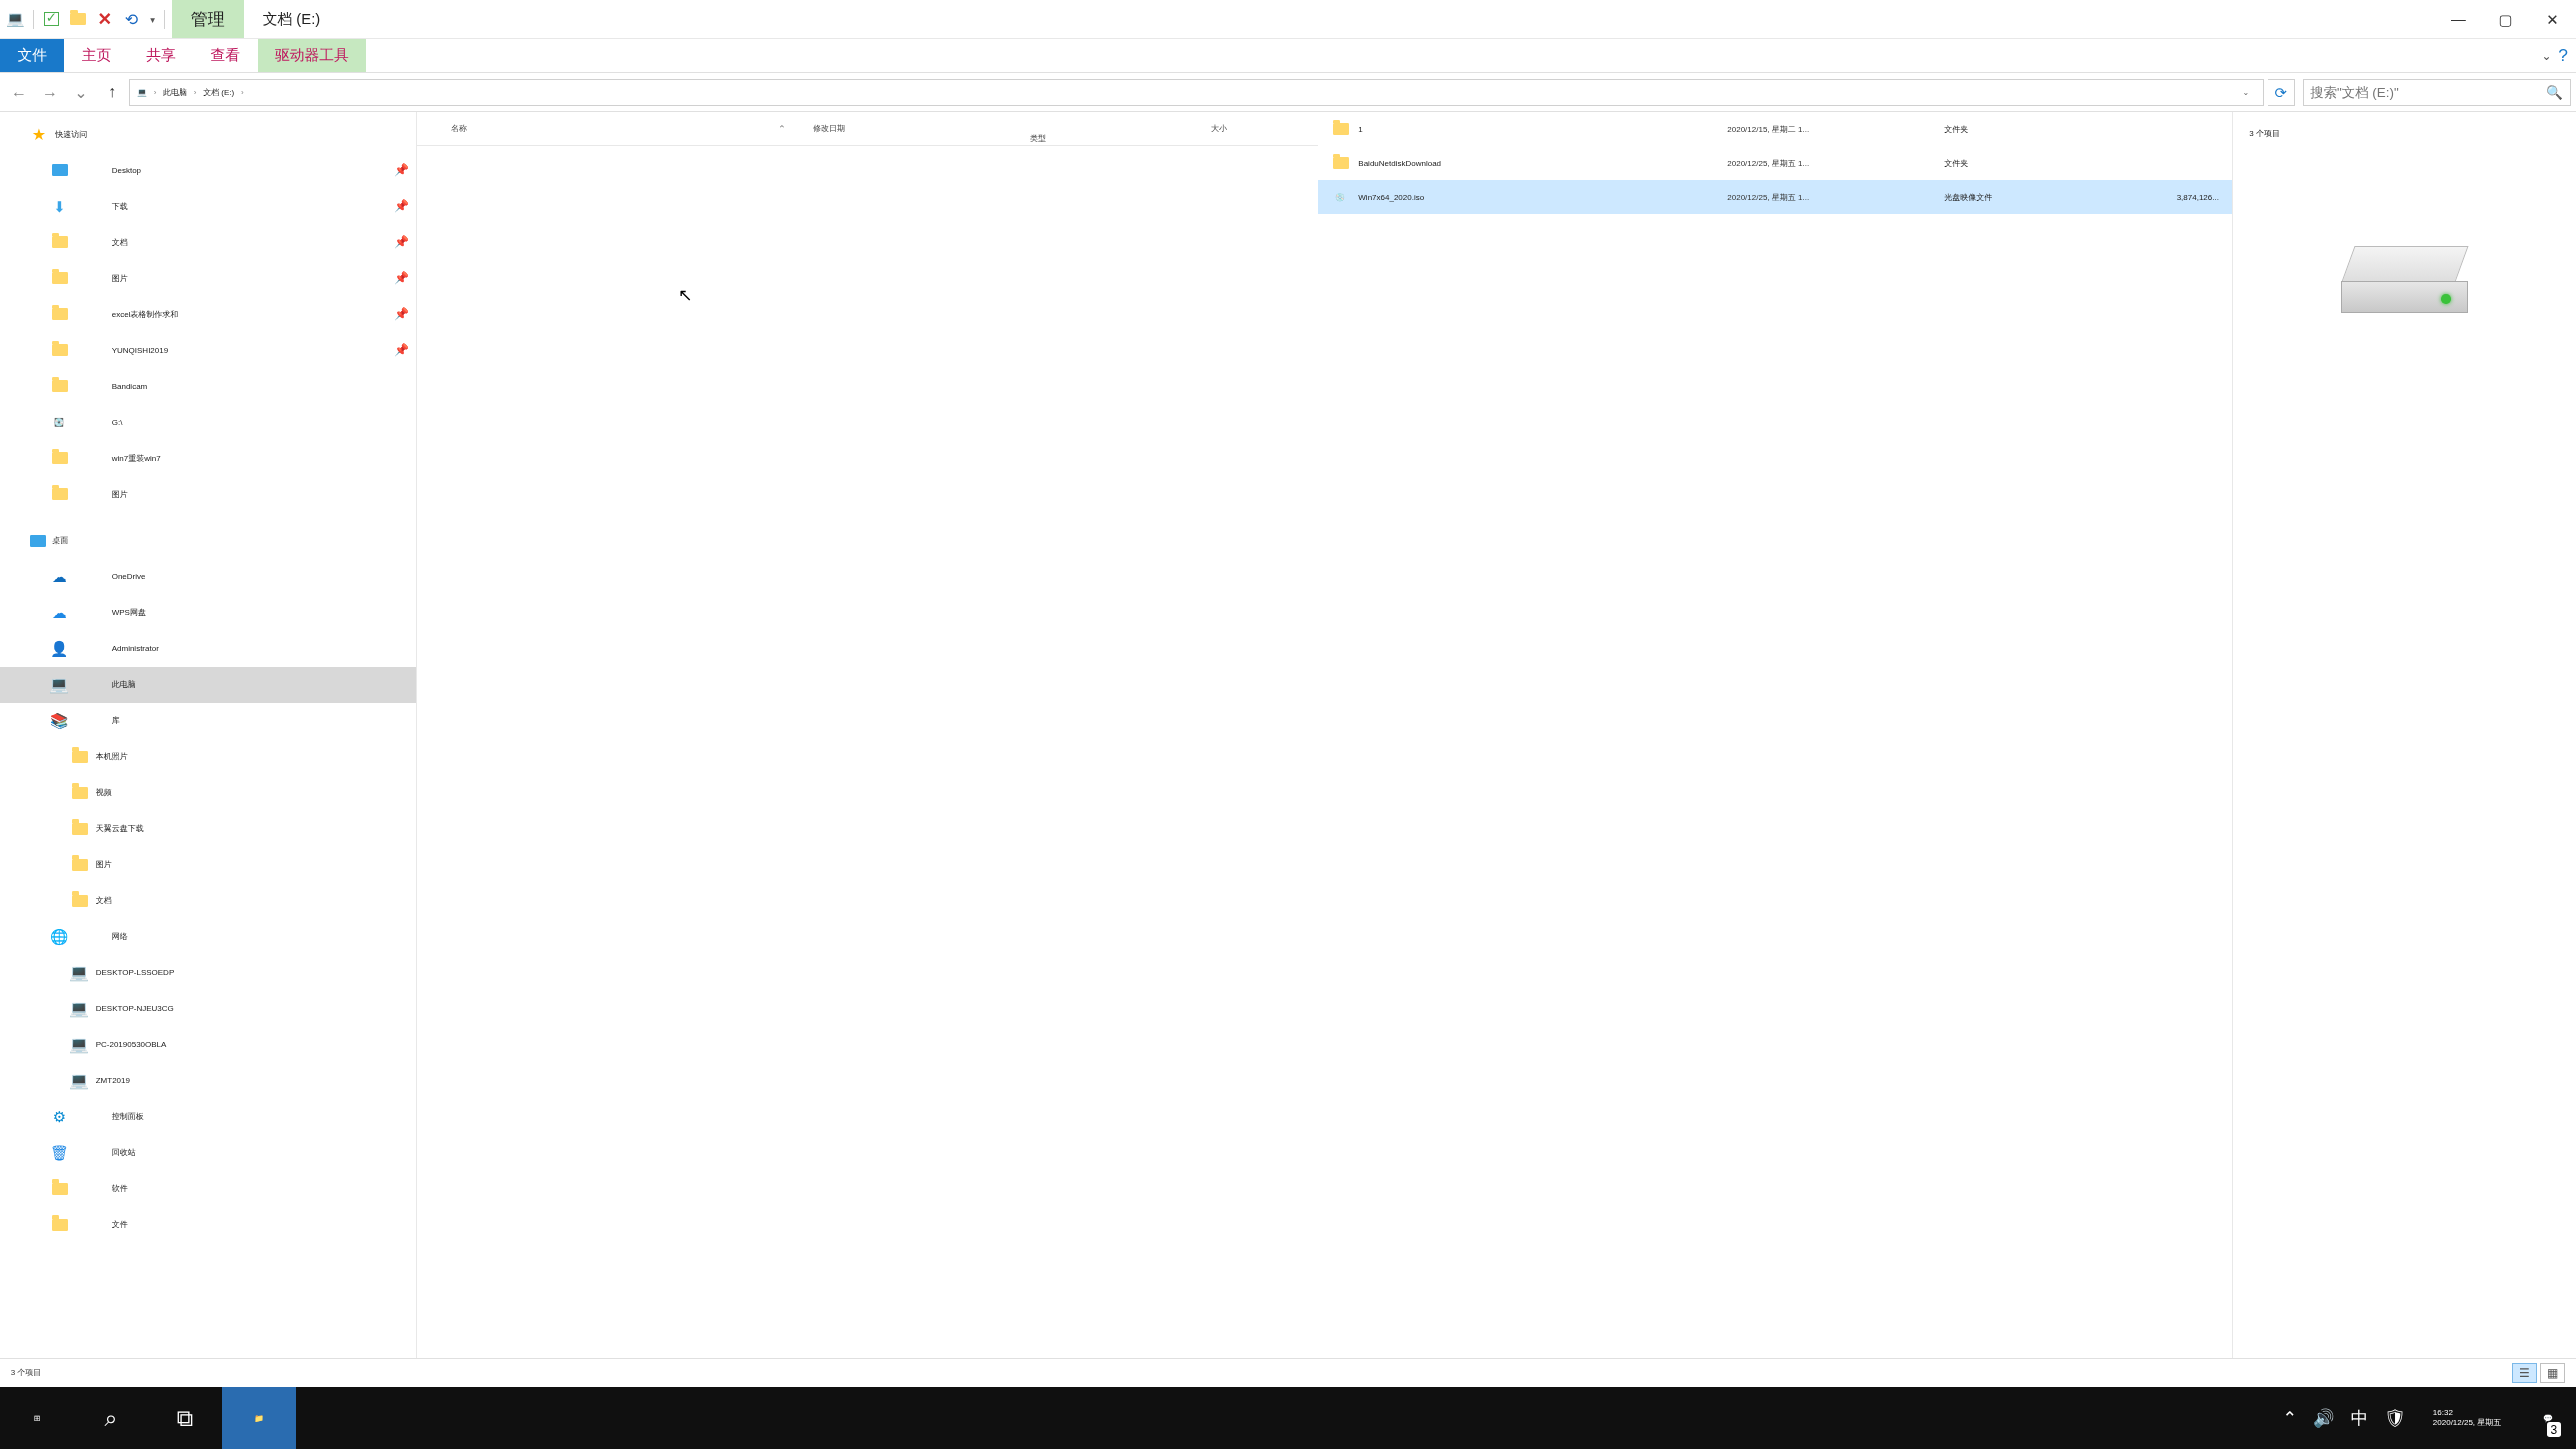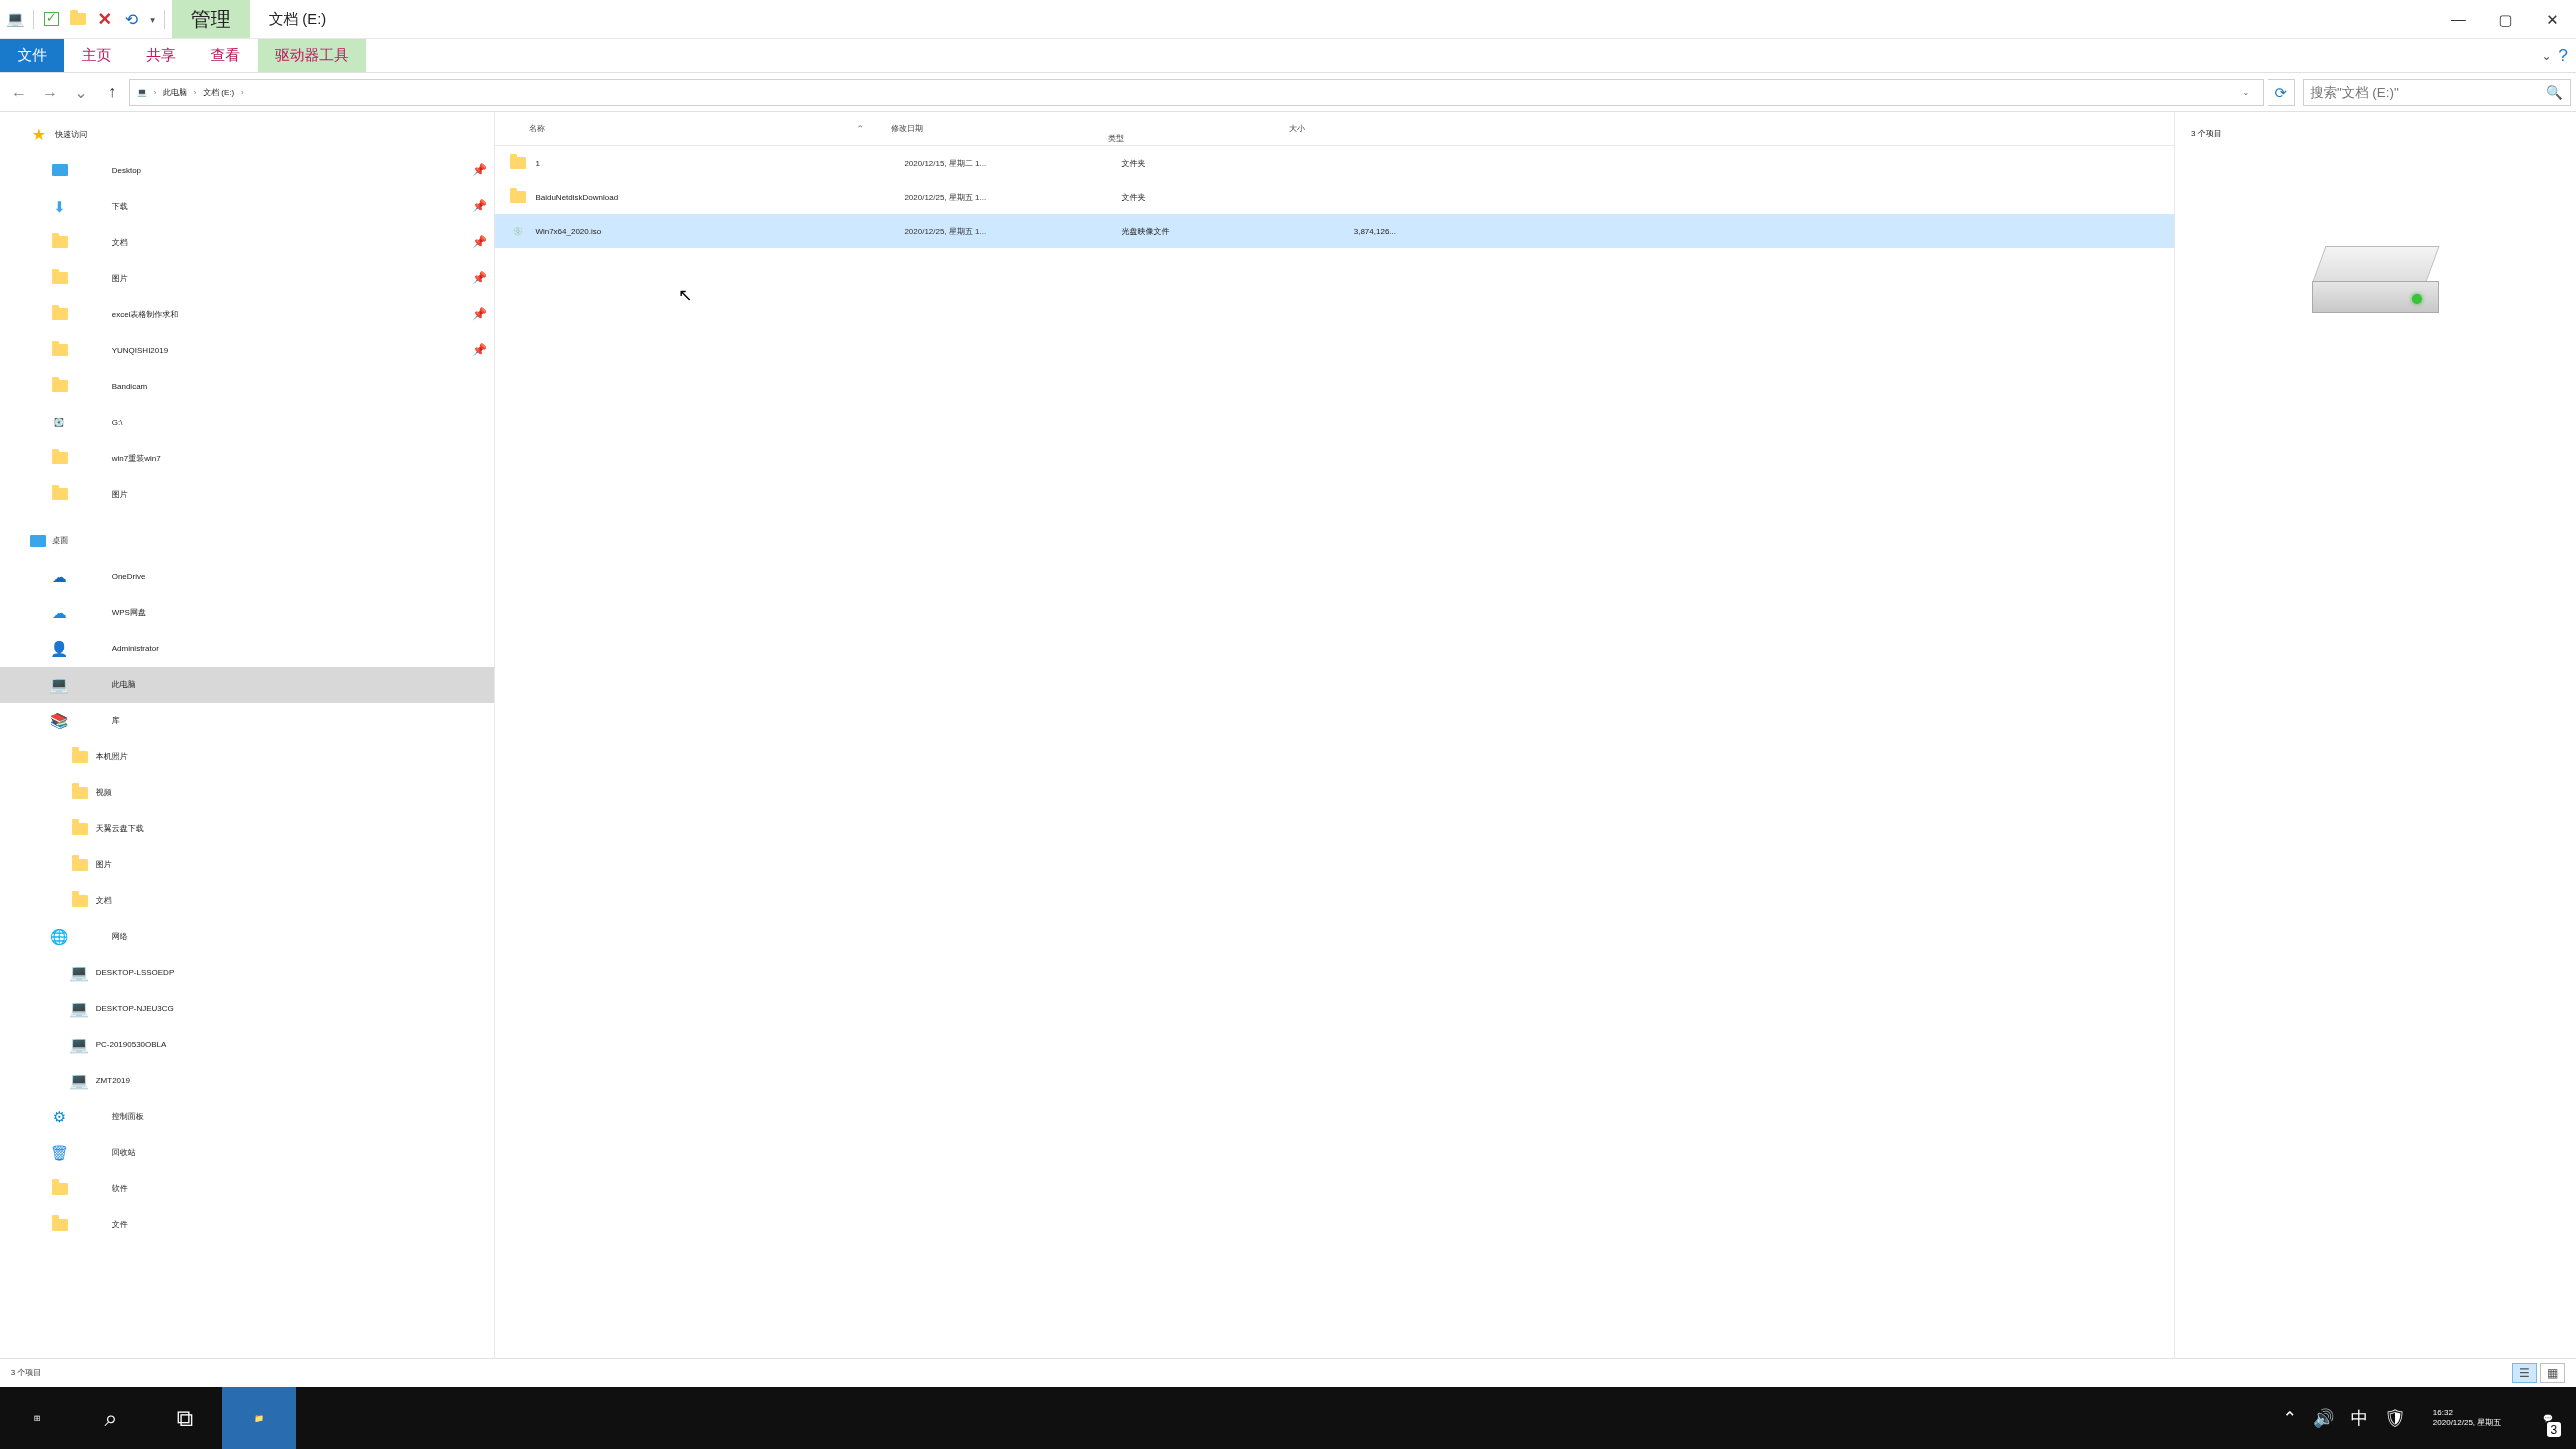--- a/index.html
+++ b/index.html
@@ -5,21 +5,21 @@
 * { margin:0; padding:0; box-sizing:border-box; font-family:"Microsoft YaHei","Segoe UI",sans-serif; font-size:8px; user-select:none; }
 html,body { width:2576px; height:1449px; background:#fff; overflow:hidden; }
 .window { width:2576px; height:1387px; background:#fff; display:flex; flex-direction:column; }
 
 
 .titlebar { height:39px; display:flex; align-items:stretch; background:#fff; border-bottom:0.7px solid #e8e8e8; }
 .qat { display:flex; align-items:center; padding:0 4px; gap:2.7px; }
 .qat-btn { width:24px; height:24px; display:flex; align-items:center; justify-content:center; }
 .qat-sep { width:0.7px; height:19px; background:#d0d0d0; margin:0 2.7px; }
 .qat-drop { font-size:9.4px; color:#555; padding:0 4px; }
-.ribbon-context { background:#c6e8c0; padding:4px 19px; display:flex; align-items:center; font-size:20px; color:#222; }
+.ribbon-context { background:#c6e8c0; padding:4px 19px; display:flex; align-items:center; font-size:17px; color:#222; }
 .title-text { padding:4px 19px; display:flex; align-items:center; font-size:14.8px; color:#222; }
 .title-spacer { flex:1; }
 .wnd-controls { display:flex; }
 .wnd-btn { width:47px; display:flex; align-items:center; justify-content:center; font-size:14.8px; color:#333; }
 
 
 .ribbon-tabs { height:34px; display:flex; align-items:stretch; border-bottom:0.7px solid #e0e0e0; }
 .ribbon-tab { padding:0 17.4px; display:flex; align-items:center; font-size:14.8px; color:#be185d; }
 .ribbon-tab.file { background:#1979ca; color:#fff; }
 .ribbon-tab.context { background:#c6e8c0; }
@@ -47,21 +47,21 @@
 .np-item { height:36px; display:flex; align-items:center; font-size:14.8px; color:#222; position:relative; padding-right:6.7px; }
 .np-item.selected { background:#d8d8d8; }
 .np-item .pin { margin-left:auto; color:#888; font-size:12px; }
 .np-ico { width:19px; height:19px; margin-right:6.7px; display:inline-flex; align-items:center; justify-content:center; }
 .lvl0 { padding-left:29.5px; }
 .lvl1 { padding-left:50px;gap:36px; }
 .lvl2 { padding-left:70px; }
 .np-gap { height:10.7px; }
 
 
-.filelist { flex:1; display:flex; flex-direction:column; }
+.filelist { flex:1; display:flex; flex-direction:row; }
 .fl-header { height:34px; display:flex; align-items:center; border-bottom:0.7px solid #e8e8e8; font-size:13.4px; color:#444; }
 .fl-col-name { width:396px; padding-left:34px; display:flex; align-items:center; gap:5.4px; }
 .fl-col-date { width:217px; }
 .fl-col-type { width:181px;margin-top:20px; }
 .fl-col-size { width:107px; text-align:left; padding-right:13.4px; }
 .sort-caret { color:#777; font-size:9.4px; }
 .fl-rows { flex:1; }
 .fl-row { height:34px; display:flex; align-items:center; font-size:14.8px; color:#222; }
 .fl-row.selected { background:#cde8ff; }
 .fl-row .ico { width:19px; height:19px; margin-left:13.4px; margin-right:8px; display:inline-flex; align-items:center; justify-content:center; }

